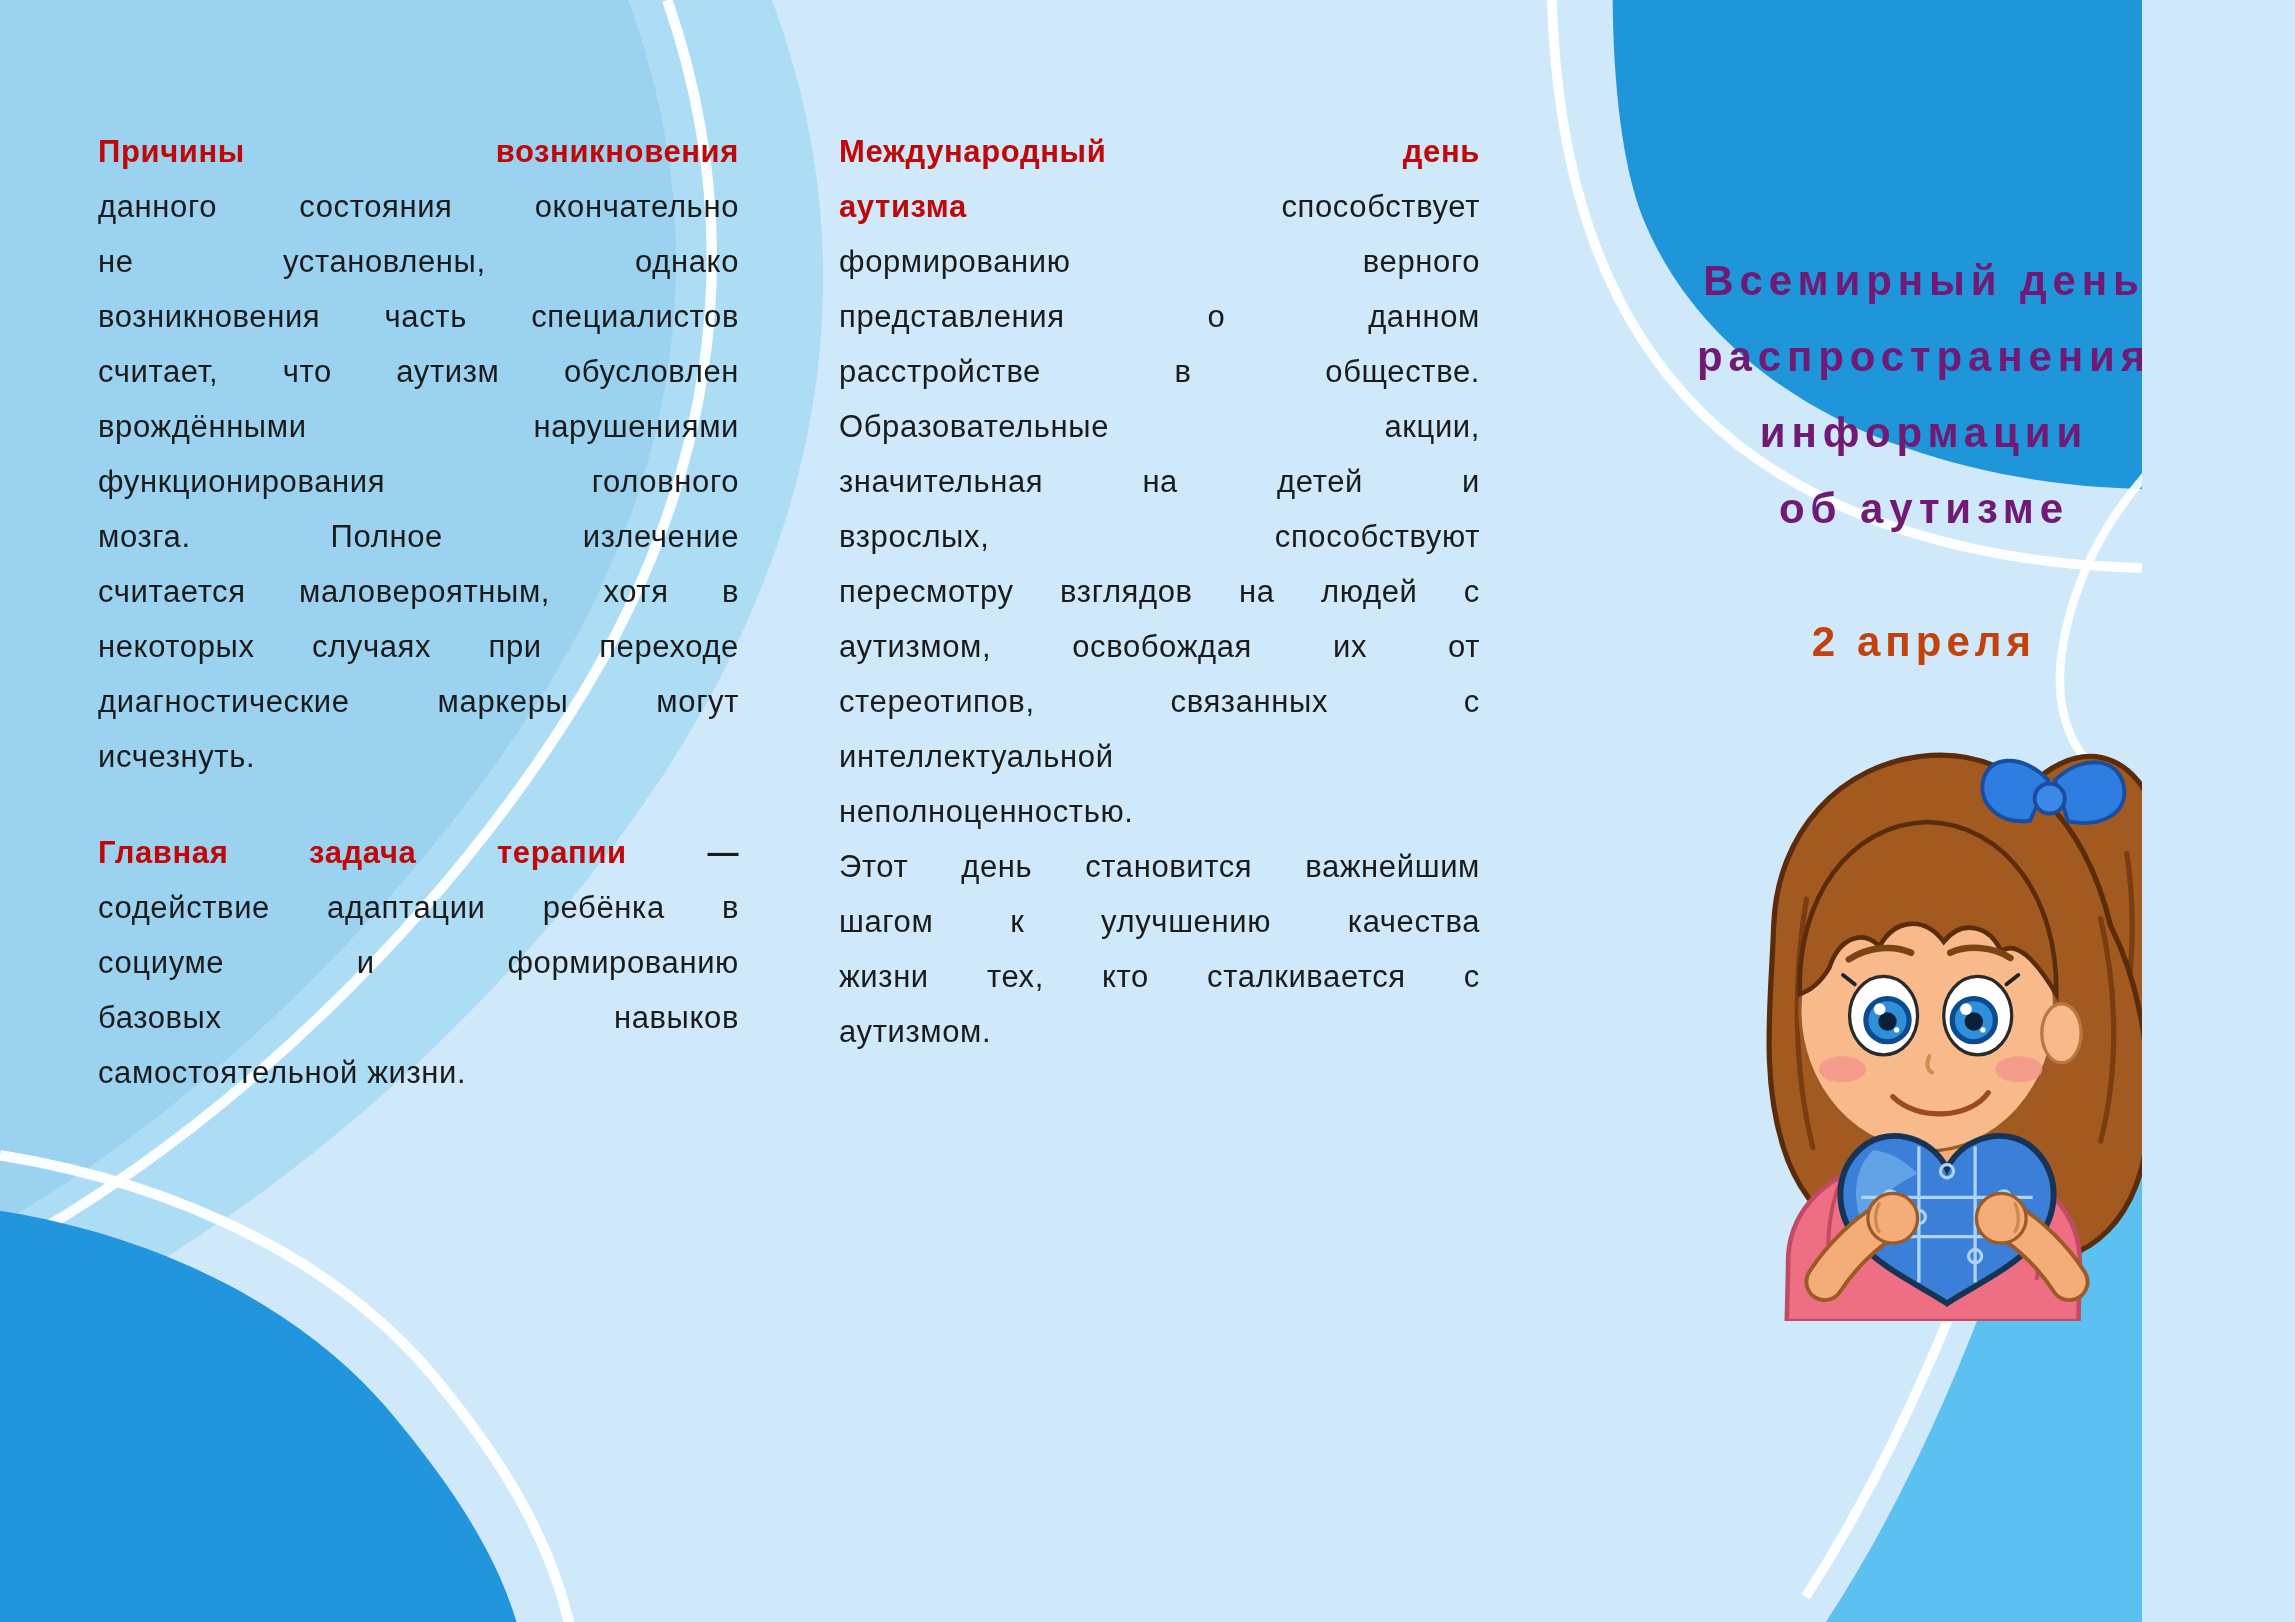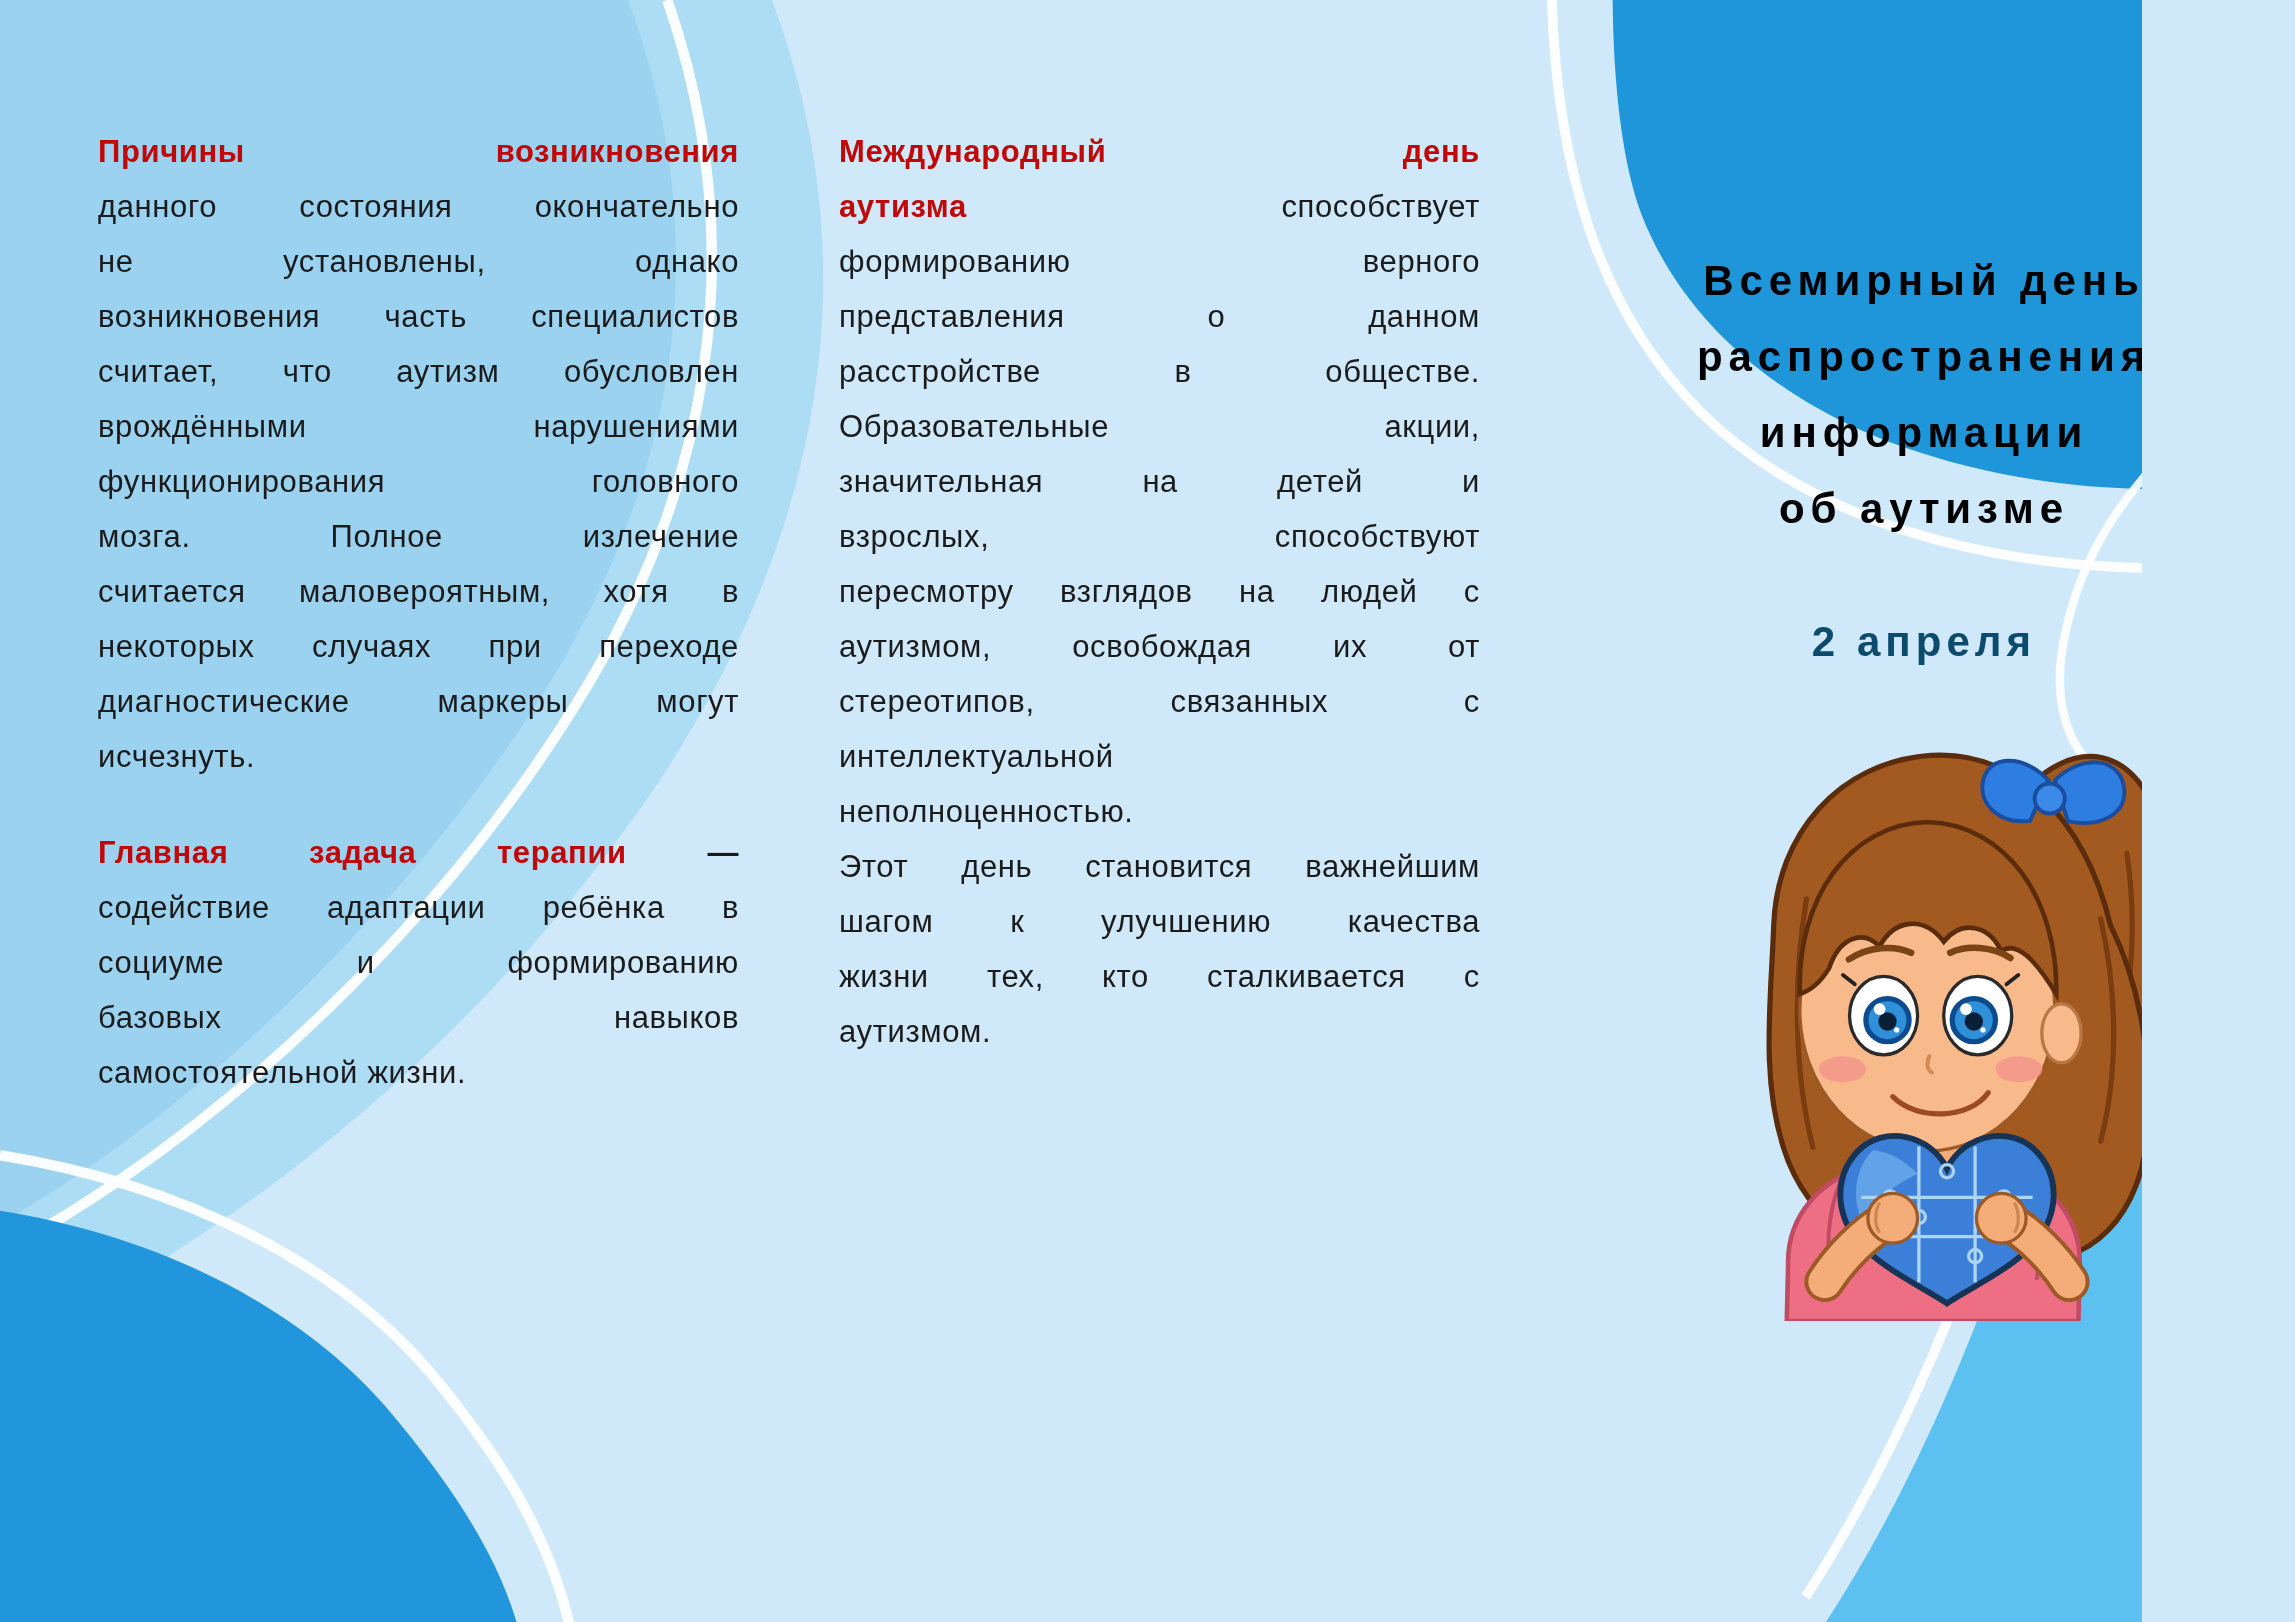--- a/index.html
+++ b/index.html
@@ -30,32 +30,32 @@
   .col-2 { left: 839px; }
   .jline { text-align: justify; text-align-last: justify; white-space: normal; }
   .lline { text-align: left; }
   .red  { color: #c00808; font-weight: bold; }
   .dark { color: #1b1b1b; font-weight: bold; }
   .para-gap { height: 41px; }
   .right-title {
     position: absolute;
     left: 1623px; top: 243px; width: 602px;
     text-align: center;
-    color: #000000;
+    color: #701a75;
     font-weight: bold;
     font-size: 42px;
     line-height: 76px;
     letter-spacing: 0.14em;
   }
   .right-title span { display: block; }
   .right-date {
     position: absolute;
     left: 1623px; top: 618px; width: 602px;
     text-align: center;
-    color: #0c4a6e;
+    color: #c2410c;
     font-weight: bold;
     font-size: 42px;
     letter-spacing: 0.12em;
   }
   .girl {
     position: absolute;
     left: 1708px; top: 703px;
     width: 478px; height: 618px;
   }
 </style>

